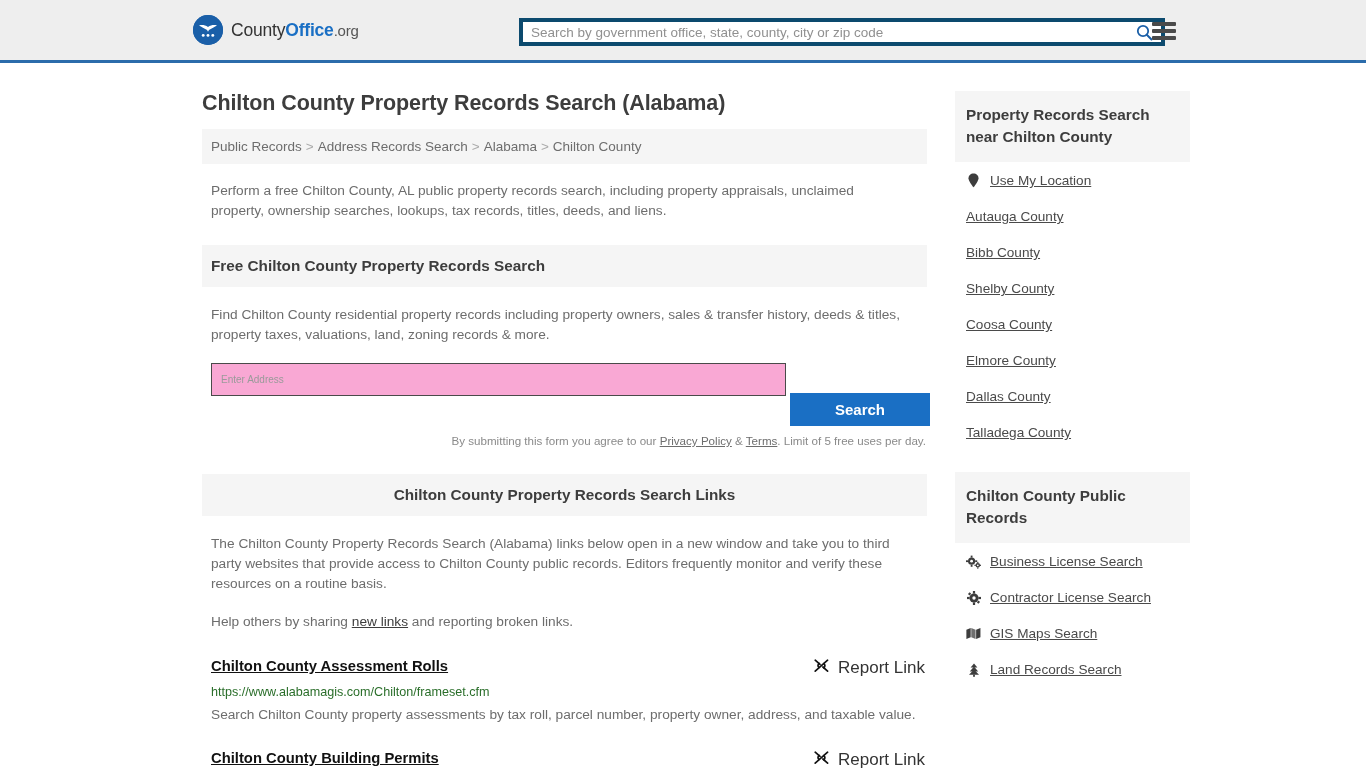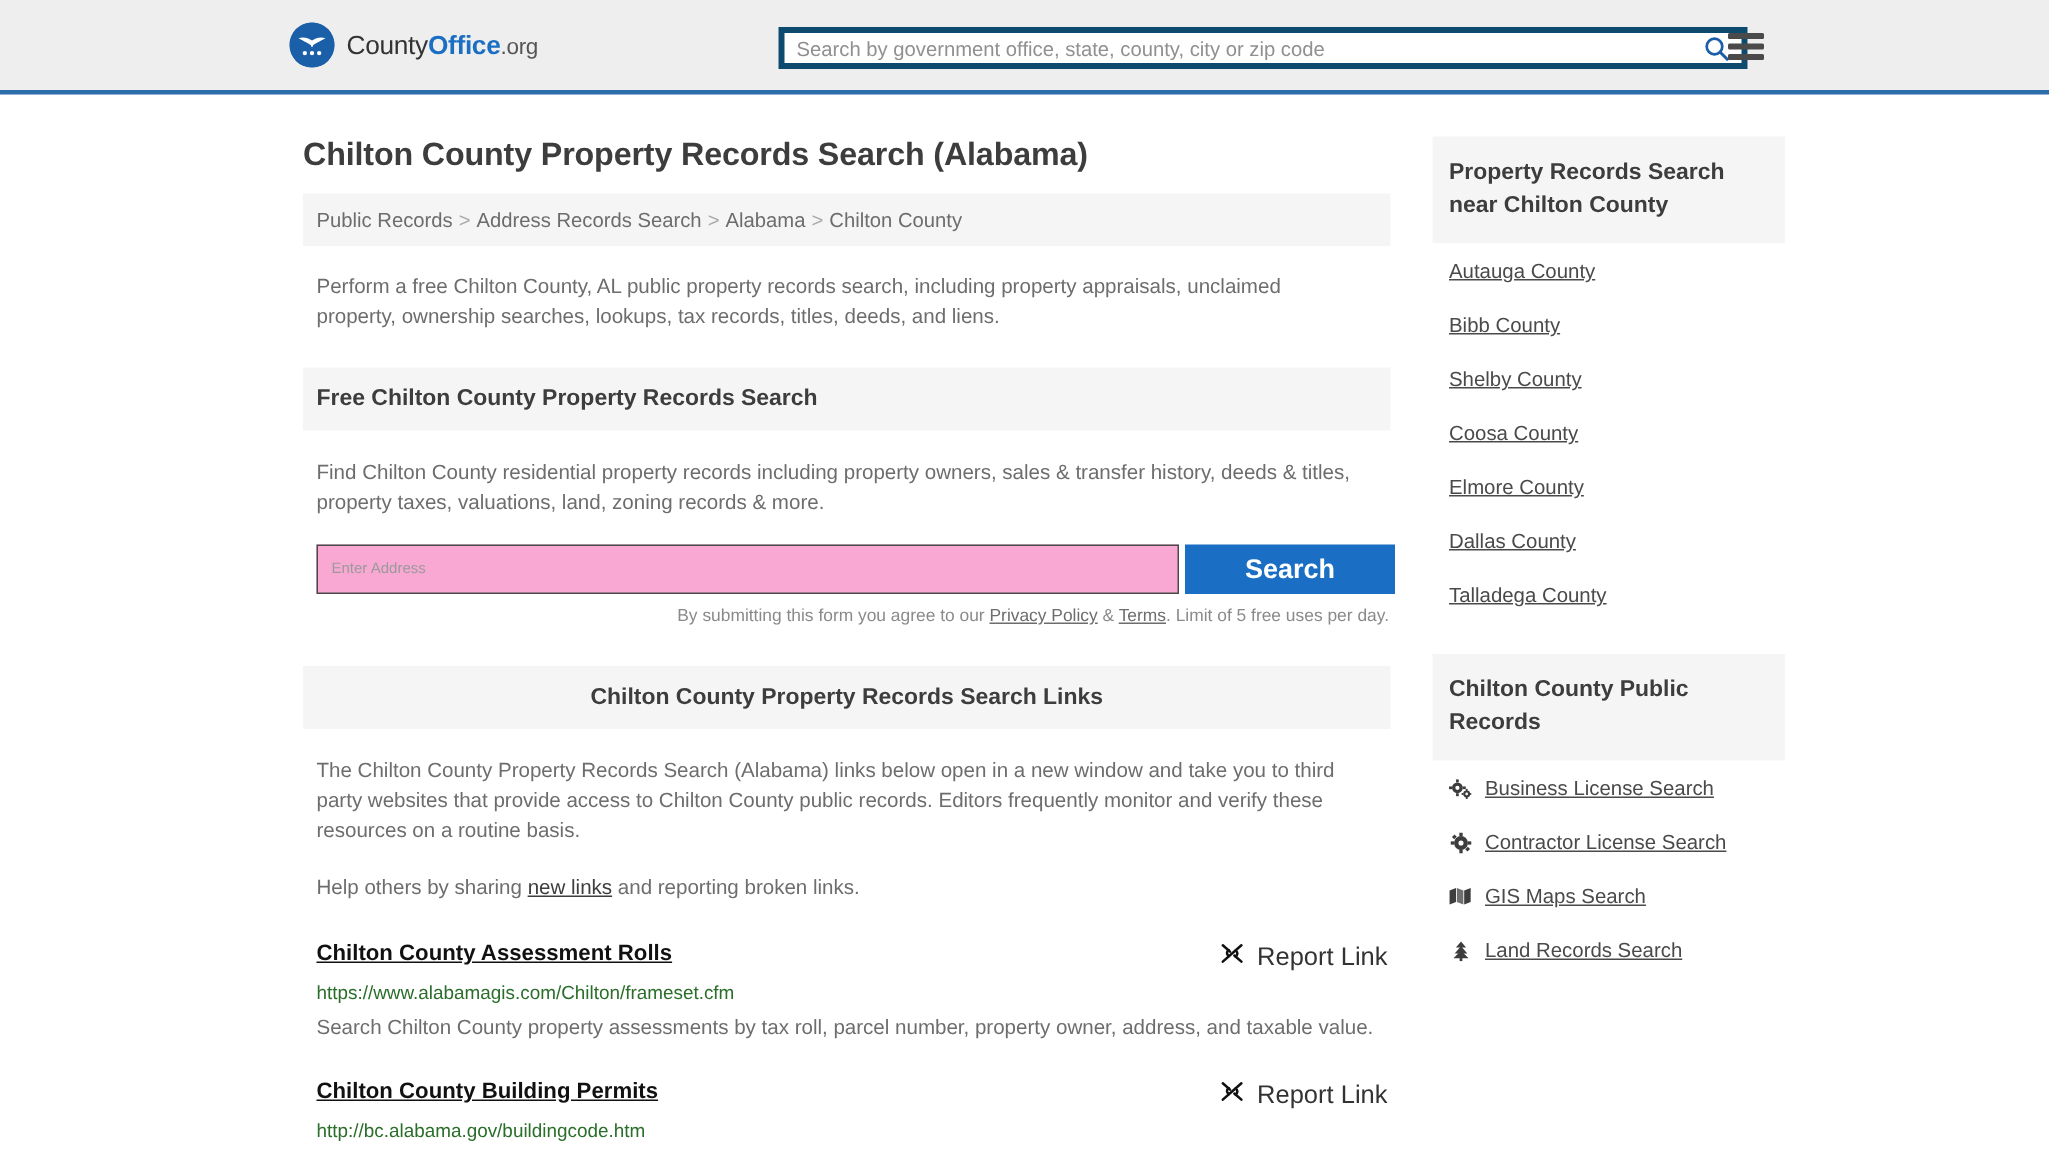--- a/index.html
+++ b/index.html
@@ -179,24 +179,25 @@
     background: #f9a8d4;
   }
   .addr-input::placeholder { color: #9a9a9a; }
   .submit-btn {
     width: 140px;
     height: 33px;
     margin-left: 4px;
     background: #1a6fc4;
     border: 0;
     color: #ffffff;
-    font-size: 18px;
+    font-size: 15px;
     font-weight: 700;
     cursor: pointer;
     font-family: "Liberation Sans", sans-serif;
+    margin-top: 30px;
   }
   .disclaimer {
     text-align: right;
     font-size: 11.6px;
     color: #8a8a8a;
     margin: 8px 2px 0 0;
     width: 724px;
   }
   .disclaimer a { color: #6d6d6d; text-decoration: underline; }
 
@@ -379,20 +380,28 @@
         <div class="result-desc">View Chilton County, Alabama building permit information, including filing applications, making amendments, renewals, approval status, and inspections.</div>
       </div>
 
     </div>
 
     <div class="side-col">
 
       <div class="side-head">Property Records Search near Chilton County</div>
       <div class="side-list">
 
+        <div class="side-item">
+          <span class="side-icon">
+            <svg width="11" height="15" viewBox="0 0 11 15" aria-hidden="true">
+              <path d="M5.5 0.6 C2.6 0.6 0.5 2.7 0.5 5.3 C0.5 8.6 5.5 14.4 5.5 14.4 C5.5 14.4 10.5 8.6 10.5 5.3 C10.5 2.7 8.4 0.6 5.5 0.6 Z" fill="#3d3d3d"></path>
+            </svg>
+          </span>
+          <a>Use My Location</a>
+        </div>
 
         <div class="side-item no-icon">
           <a>Autauga County</a>
         </div>
         <div class="side-item no-icon">
           <a>Bibb County</a>
         </div>
         <div class="side-item no-icon">
           <a>Shelby County</a>
         </div>

